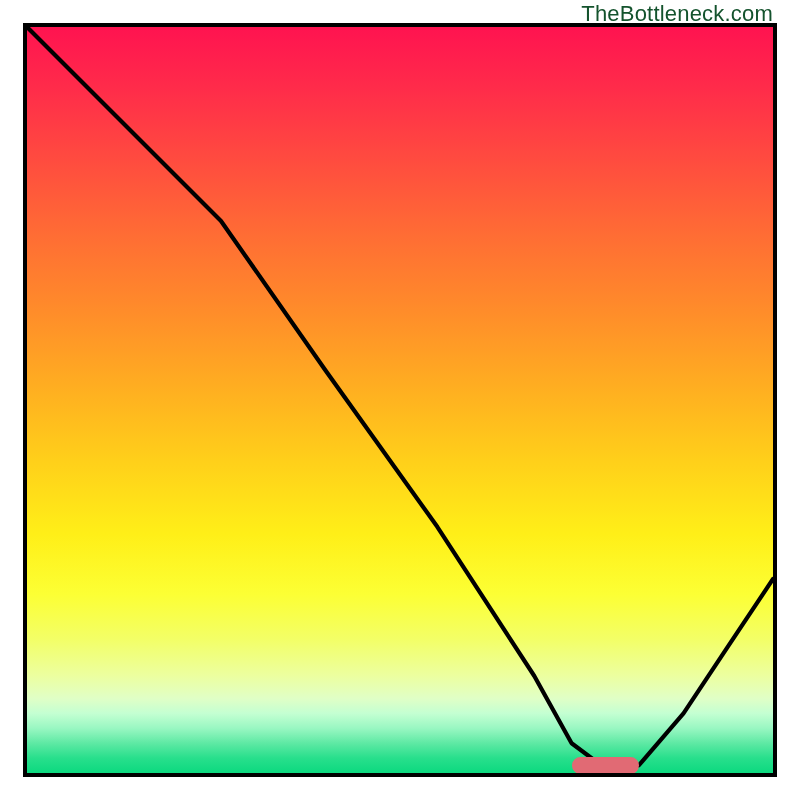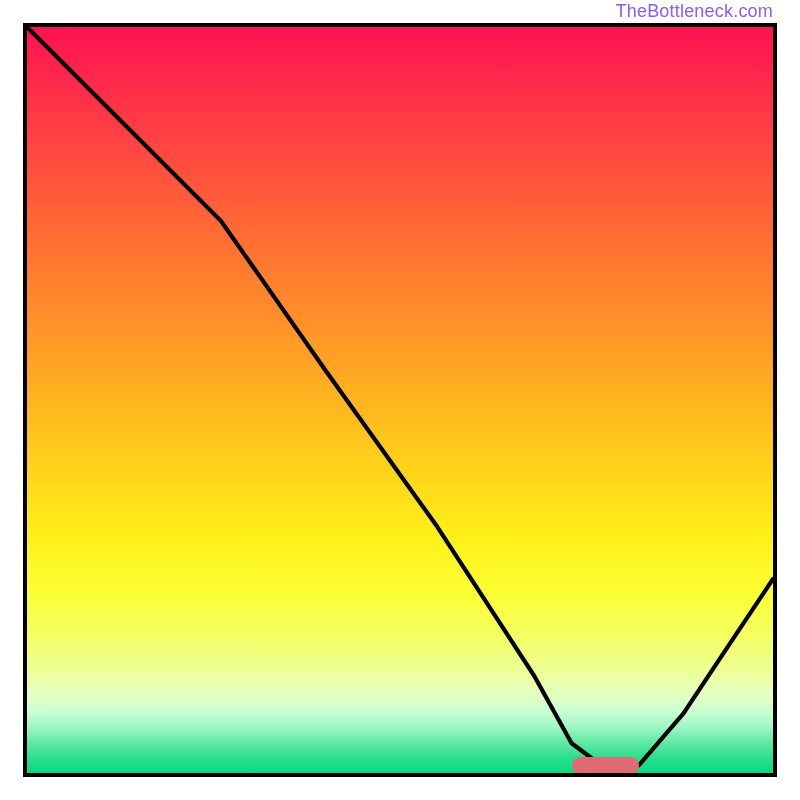--- a/index.html
+++ b/index.html
@@ -52,23 +52,23 @@
     position: absolute;
     left: 0;
     top: 0;
     width: 100%;
     height: 100%;
   }
   .watermark {
     position: absolute;
     top: 1px;
     right: 27px;
-    font-size: 18px;
+    font-size: 22px;
     font-weight: 500;
-    color: #8b5cf6;
+    color: #14532d;
     letter-spacing: 0.2px;
   }
   .marker {
     position: absolute;
     background: #e16a74;
     border-radius: 9px;
   }
 </style>
 </head>
 <body>

